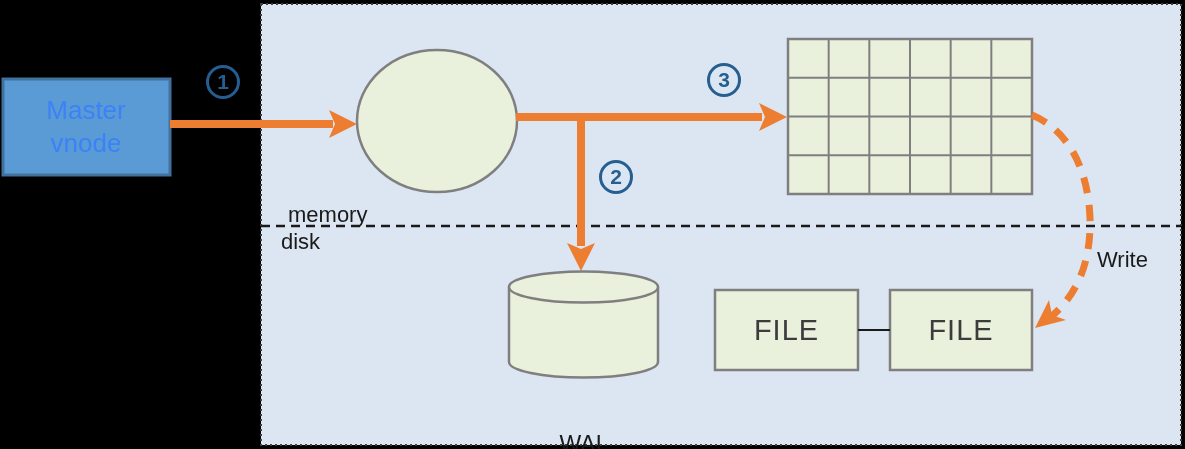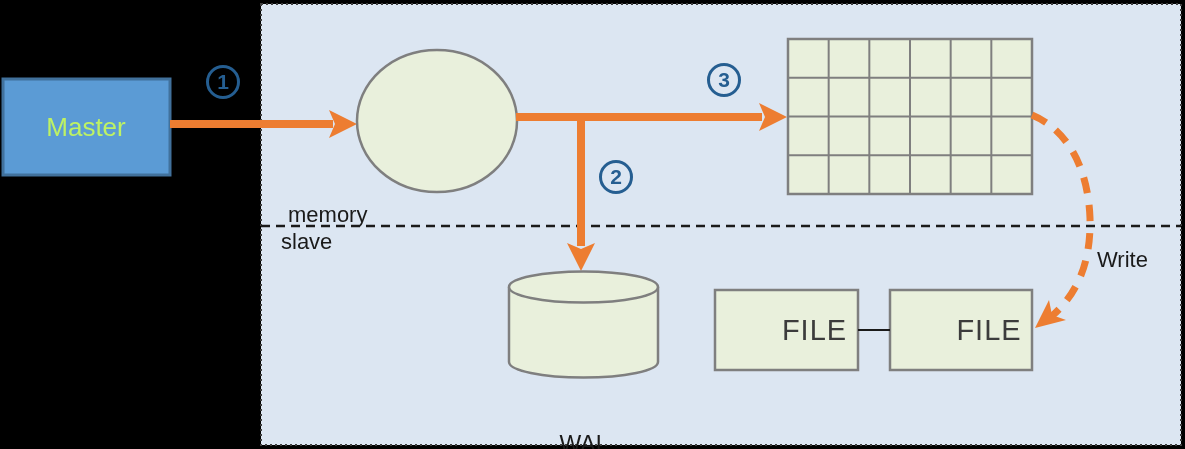--- a/index.html
+++ b/index.html
@@ -5,25 +5,25 @@
   html,body{margin:0;padding:0;background:#000;}
   #stage{
     position:relative;width:1185px;height:449px;background:#000;overflow:hidden;
     font-family:"Liberation Sans", sans-serif;
   }
   #shapes{position:absolute;left:0;top:0;width:1185px;height:449px;}
   .txt{position:absolute;color:#1a1a1a;white-space:nowrap;}
   .center-flex{display:flex;align-items:center;justify-content:center;text-align:center;}
   .master-label{
     left:2px;top:79px;width:168px;height:96px;
-    color:#bef264;font-size:26px;line-height:33px;font-weight:400;
+    color:#3b82f6;font-size:26px;line-height:33px;font-weight:400;
     flex-direction:column;
   }
   .write-label{left:357px;top:50px;width:160px;height:142px;font-size:27px;color:#3f3f3f;}
-  .file-label{font-size:29px;color:#3c3c3c;letter-spacing:1px;padding-left:28px;}
+  .file-label{font-size:29px;color:#3c3c3c;letter-spacing:1px;}
   .file-label.f1{left:715px;top:290px;width:143px;height:80px;}
   .file-label.f2{left:890px;top:290px;width:142px;height:80px;}
   .small-label{font-size:22px;}
   .memory-label{left:288px;top:202px;}
   .disk-label{left:281px;top:229px;}
   .wal-label{left:509px;top:399px;width:150px;text-align:center;font-size:23px;margin-top:32px;}
   .flush-label{left:1097px;top:247px;}
   .slave-label{left:1020px;top:403px;width:142px;text-align:right;}
   .step-badge{
     position:absolute;width:34px;height:34px;box-sizing:border-box;
@@ -89,35 +89,36 @@
     <line x1="858" y1="330" x2="890" y2="330" stroke="#1a1a1a" stroke-width="2"></line>
 
     <g>
       <path d="M1032 115 C1068 130 1088 168 1090 218 C1091 262 1078 293 1052 316" fill="none" stroke="#ed7d31" stroke-width="7" stroke-dasharray="16 12"></path>
       <polygon points="1035,328 1049,300 1052,315 1066,320" fill="#ed7d31"></polygon>
     </g>
   </svg>
 
   <div class="txt center-flex master-label">
     <div>Master</div>
+    <div>vnode</div>
   </div>
 
   <div class="step-badge step1">
     <span>1</span>
   </div>
   <div class="step-badge step2">
     <span>2</span>
   </div>
   <div class="step-badge step3">
     <span>3</span>
   </div>
 
 
   <div class="txt small-label memory-label">memory</div>
-  <div class="txt small-label disk-label">slave</div>
+  <div class="txt small-label disk-label">disk</div>
 
   <div class="txt wal-label">WAL</div>
 
   <div class="txt center-flex file-label f1">FILE</div>
   <div class="txt center-flex file-label f2">FILE</div>
 
   <div class="txt small-label flush-label">Write</div>
 
 </div>
 

